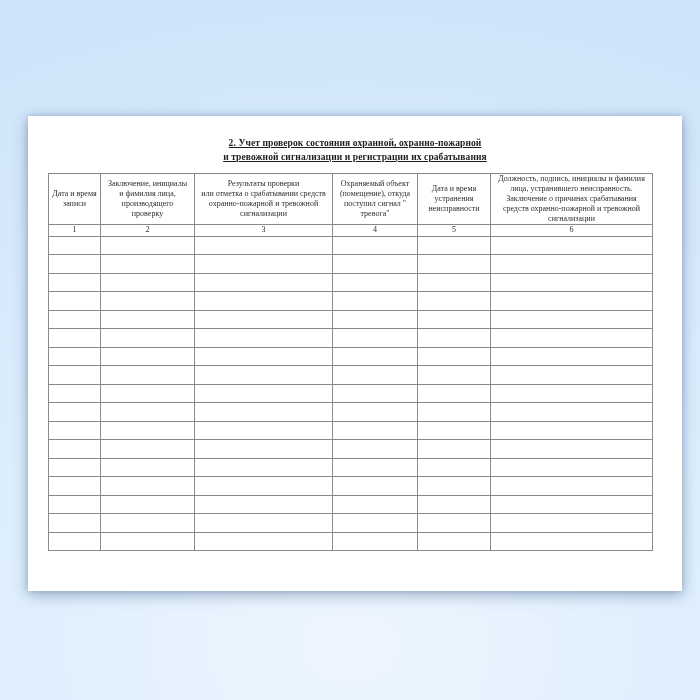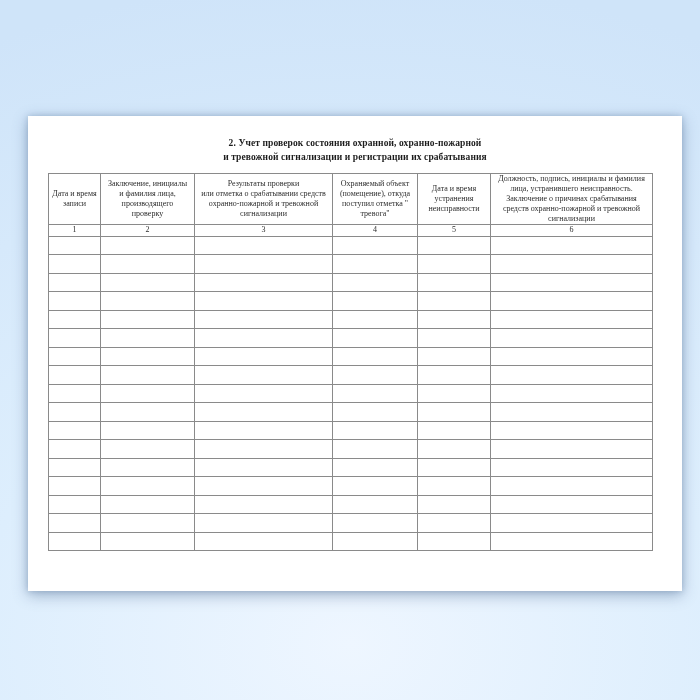--- a/index.html
+++ b/index.html
@@ -21,20 +21,21 @@
   }
   .doc-title {
     margin: 0;
     text-align: center;
     font-size: 9.5px;
     line-height: 1.45;
     font-weight: bold;
     color: #1d1d1d;
     white-space: pre-line;
     letter-spacing: 0.1px;
+    text-decoration: underline;
   }
   table.journal {
     margin: 8px 0 0 20px;
     width: 604px;
     border-collapse: collapse;
     table-layout: fixed;
   }
   table.journal th, table.journal td {
     border: 1px solid #8a8a8a;
     padding: 0;
@@ -84,21 +85,21 @@
             <th class="hcell">Заключение, инициалы
 и фамилия лица,
 производящего
 проверку</th>
             <th class="hcell">Результаты проверки
 или отметка о срабатывании средств
 охранно-пожарной и тревожной
 сигнализации</th>
             <th class="hcell">Охраняемый объект
 (помещение), откуда
-поступил отметка "
+поступил сигнал "
 тревога"</th>
             <th class="hcell">Дата и время
 устранения
 неисправности</th>
             <th class="hcell">Должность, подпись, инициалы и фамилия
 лица, устранившего неисправность.
 Заключение о причинах срабатывания
 средств охранно-пожарной и тревожной
 сигнализации</th>
           </tr>

